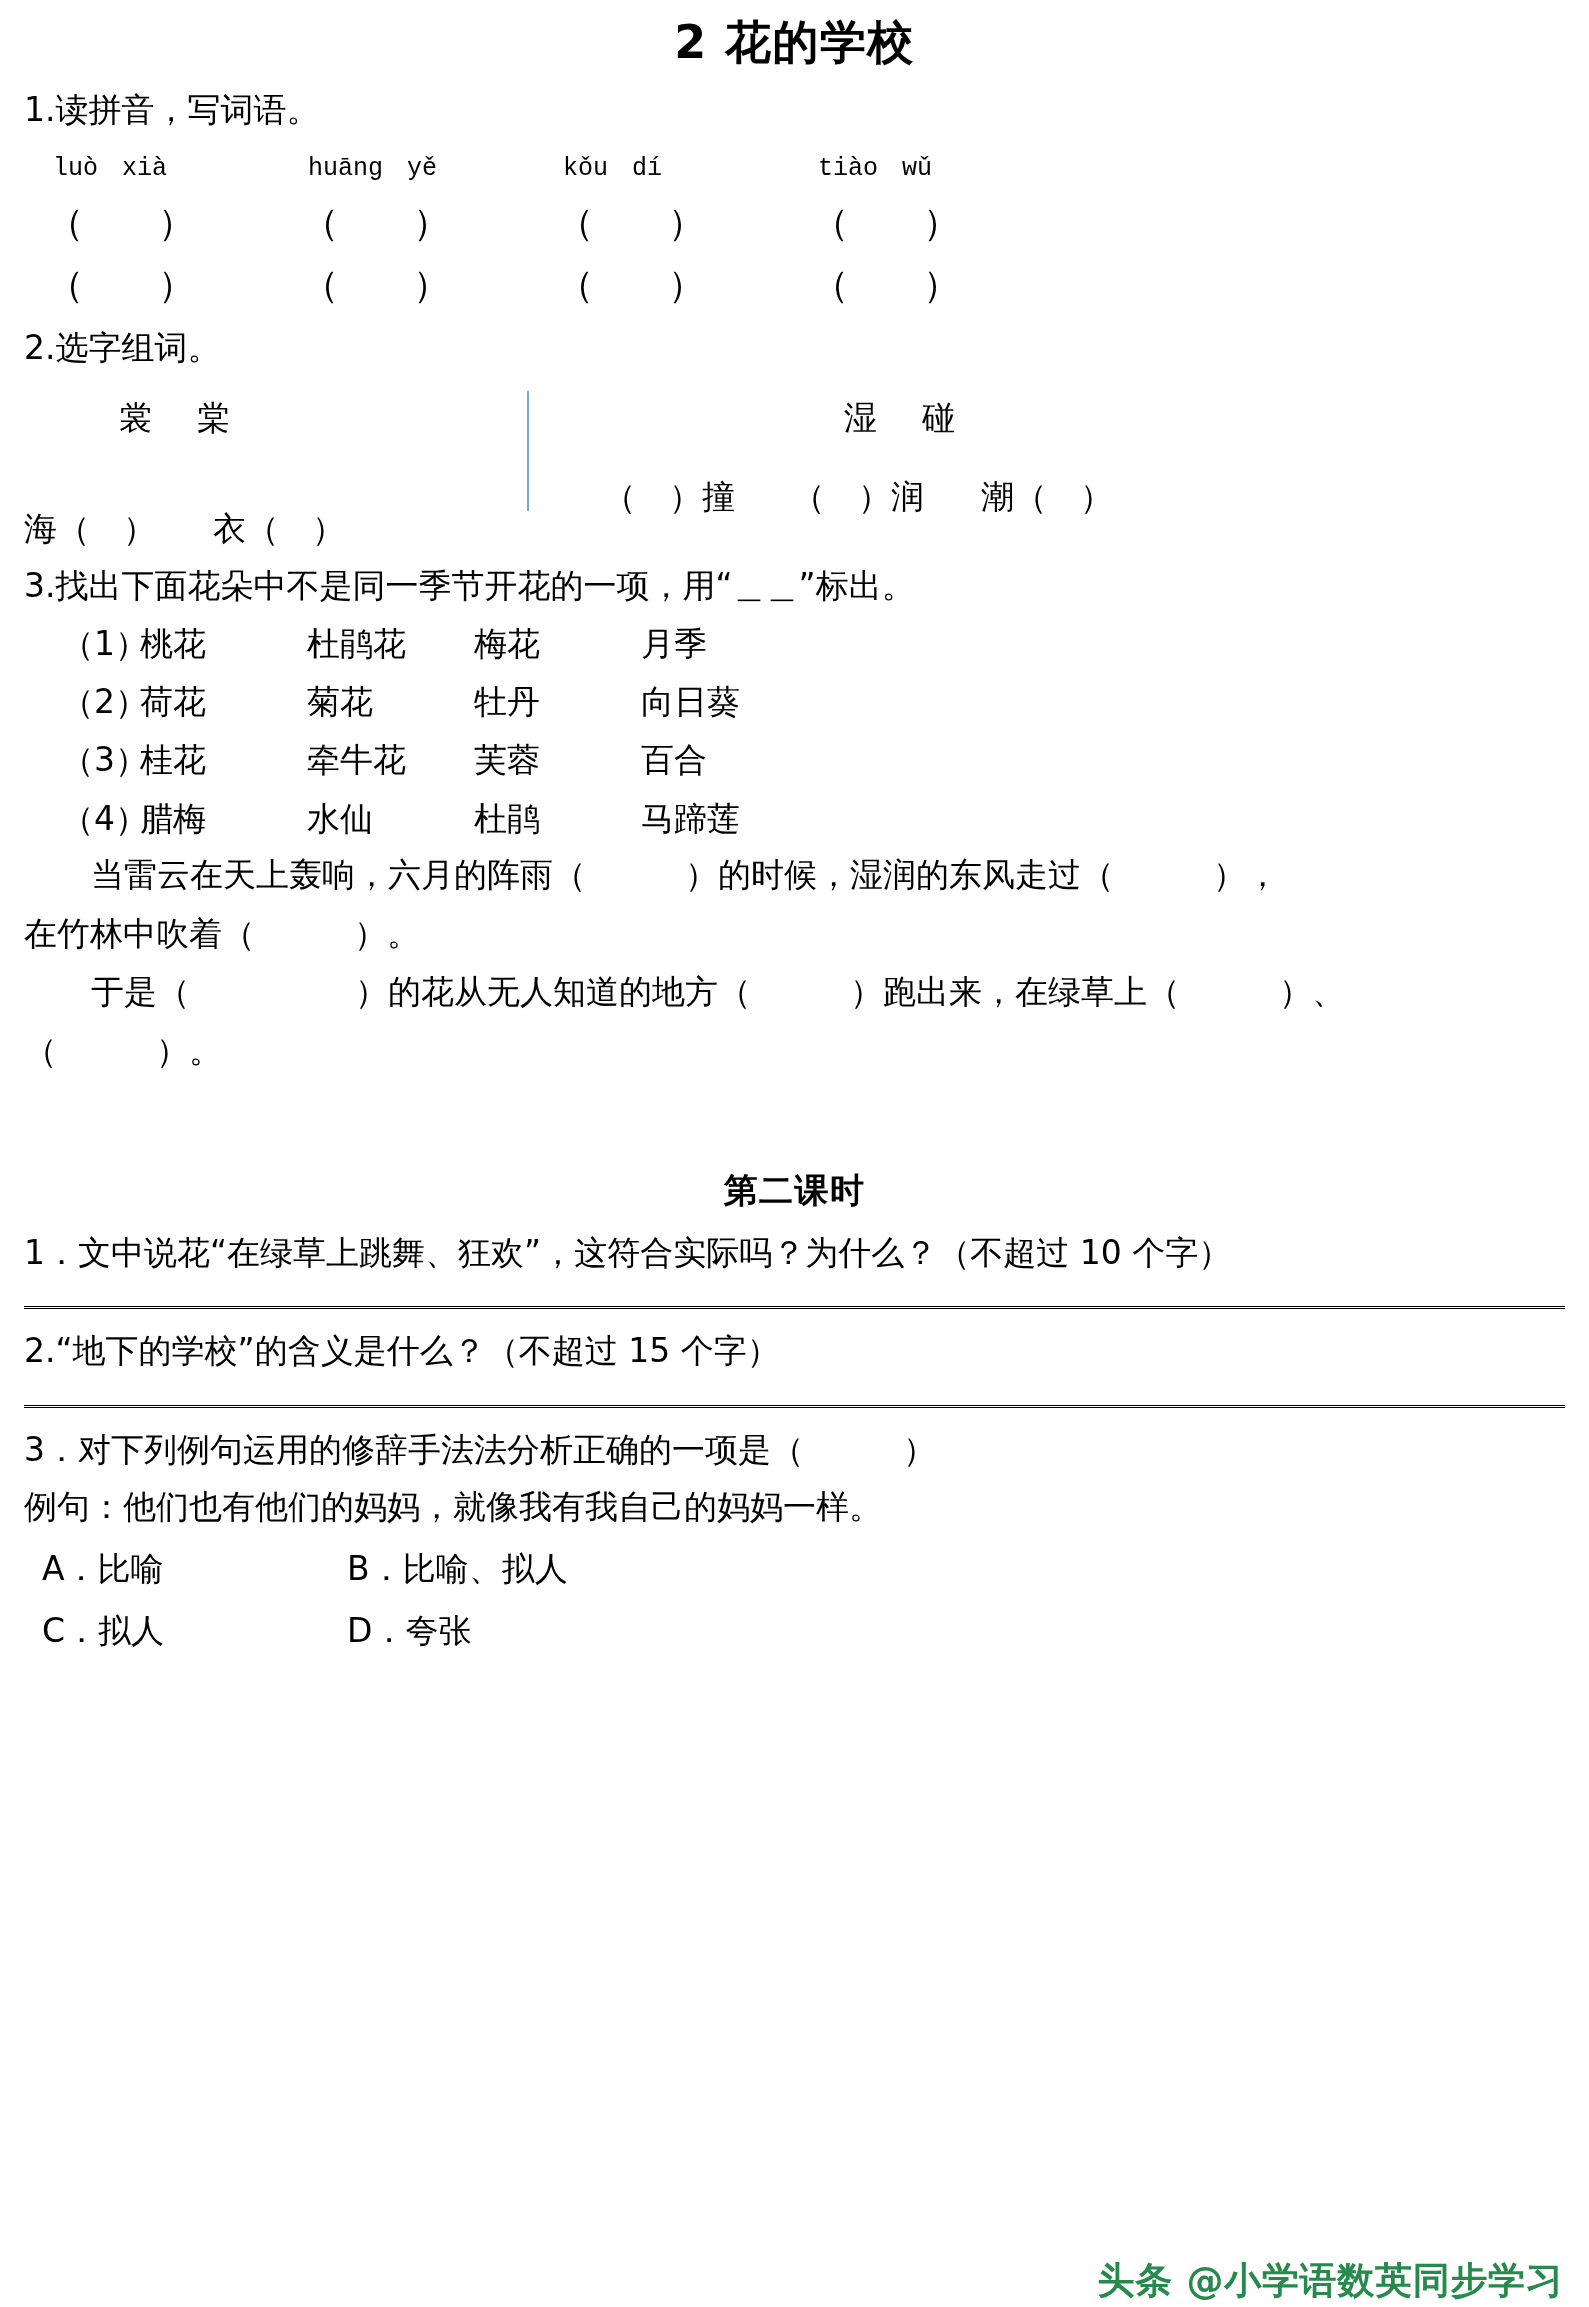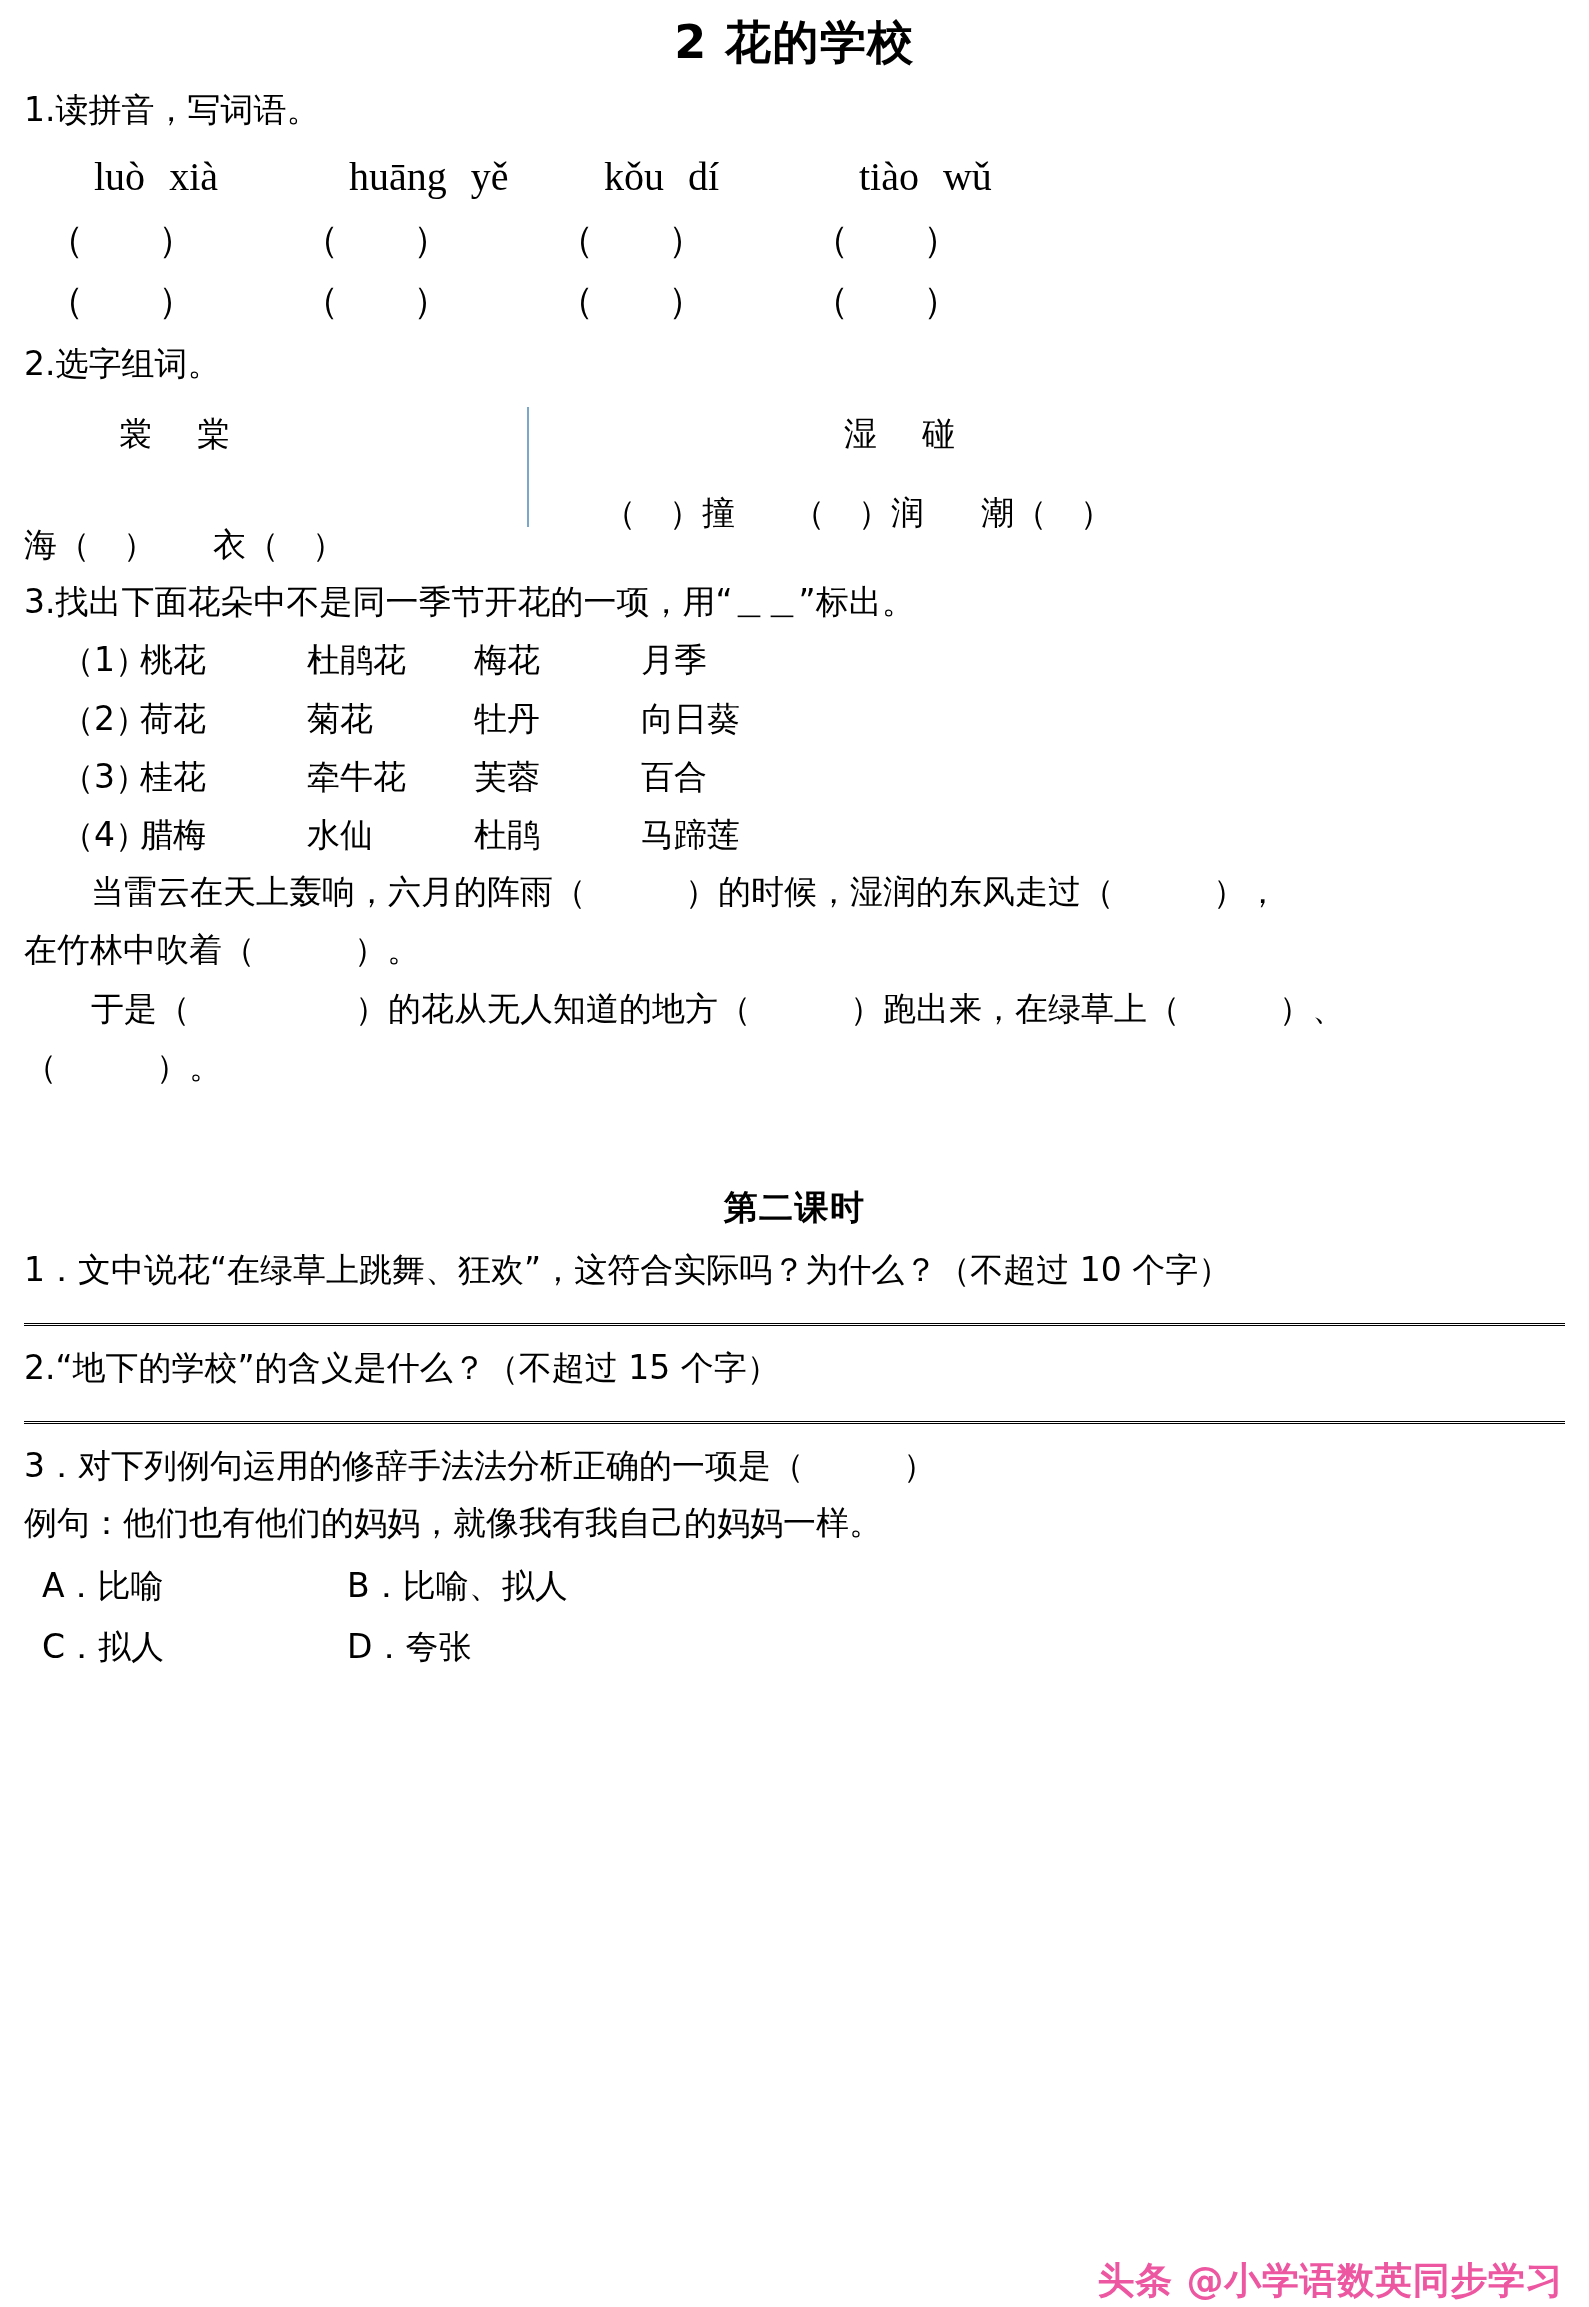--- a/index.html
+++ b/index.html
@@ -57,23 +57,23 @@
     line-height: 1.3;
     white-space: nowrap;
   }
   .body-line.indent {
     margin-left: 91px;
   }
 
   
   .pinyin-row {
     display: flex;
-    margin: 24px 0 0 94px;
-    font-family: Liberation Serif, serif;
-    font-size: 40px;
+    margin: 24px 0 0 53px;
+    font-family: Liberation Mono, monospace;
+    font-size: 25px;
     line-height: 1.1;
   }
   .pinyin-cell {
     width: 255px;
     white-space: nowrap;
   }
   .pinyin-cell .syl { margin-right: 24px; }
   .pinyin-cell .syl:last-child { margin-right: 0; }
 
   .bracket-row {
@@ -156,21 +156,21 @@
   }
   .mc-cell { width: 305px; }
 
   
   .watermark {
     position: absolute;
     right: 25.5px;
     bottom: 17px;
     font-size: 37px;
     font-weight: bold;
-    color: #ec4899;
+    color: #15803d;
     white-space: nowrap;
     opacity: 0.92;
     letter-spacing: 0.7px;
     text-align: right;
   }
   .spacer-lg { height: 85px; }
 </style>
 </head>
 <body>
 

